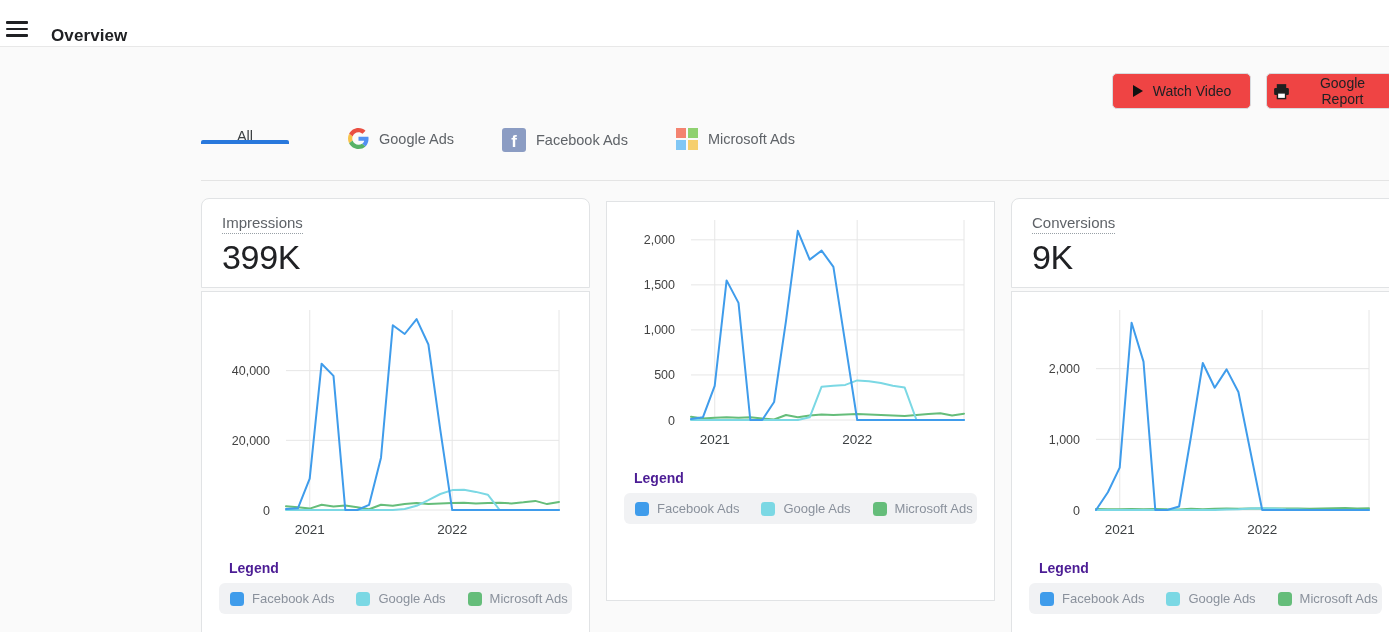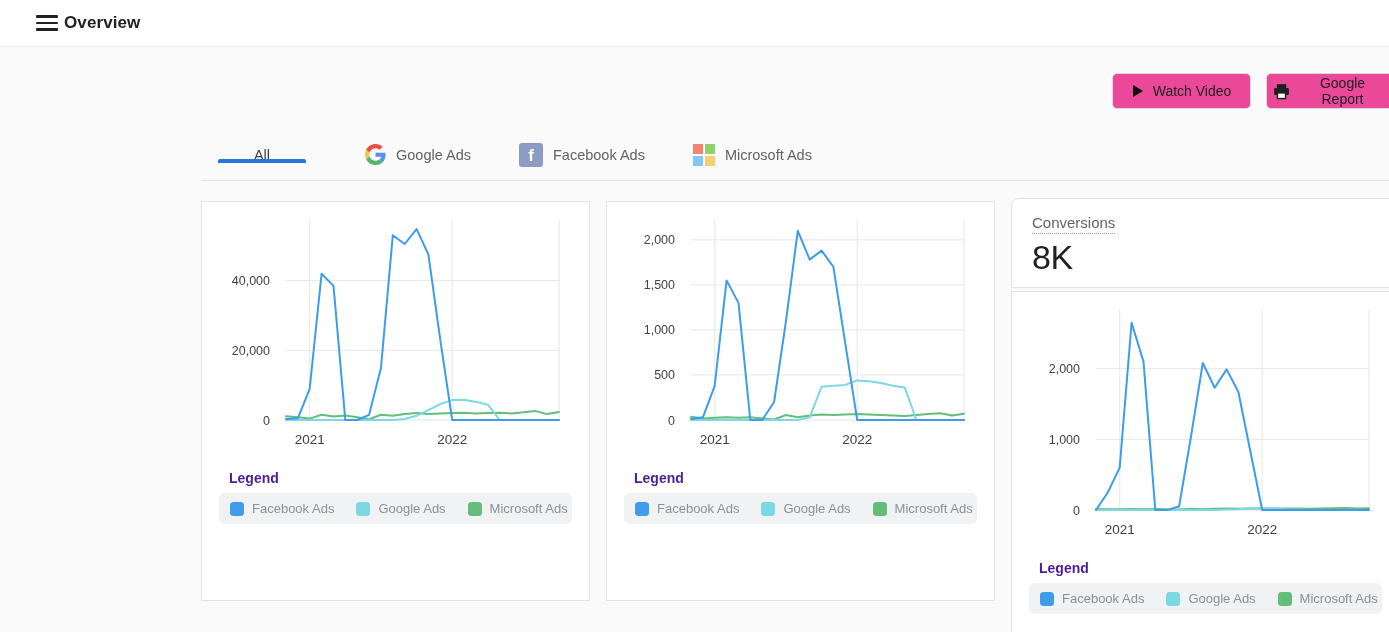--- a/index.html
+++ b/index.html
@@ -4,41 +4,41 @@
 <style>
   html,body{margin:0;padding:0;}
   body{
     width:1389px;height:632px;overflow:hidden;position:relative;
     background:#fafafa;font-family:"Liberation Sans",sans-serif;
     -webkit-font-smoothing:antialiased;
   }
   
   .appbar{
     position:absolute;top:0;left:0;right:0;height:47px;background:#fff;
-    border-bottom:1px solid #e8e8e8;display:flex;align-items:center;
-    padding:0 30px;box-sizing:border-box;z-index:5;
+    border-bottom:1px solid #e8e8e8;display:flex;align-items:flex-end;gap:17px;
+    padding:0 0;box-sizing:border-box;z-index:5;
   }
   .burger{width:34px;height:34px;background:none;border:none;cursor:pointer;
     display:flex;flex-direction:column;justify-content:center;gap:4px;padding:6px;}
   .burger span{display:block;height:2.5px;background:#202124;border-radius:1px;}
   .page-title{font-size:17px;font-weight:700;color:#202124;margin:0;letter-spacing:.1px;}
 
   
   .btn{
-    position:absolute;top:73px;height:36px;box-sizing:border-box;background:#ec4899;
+    position:absolute;top:73px;height:36px;box-sizing:border-box;background:#ef4444;
     border:1px solid #d8dbdf;border-radius:5px;display:flex;align-items:center;
     justify-content:center;gap:9px;font-size:14px;font-weight:500;color:#202124;
     cursor:pointer;font-family:inherit;
   }
   .btn-watch{left:1112px;width:139px;}
   .btn-print{left:1266px;width:127px;}
   .btn .ic{display:flex;align-items:center;}
 
   
-  .tabs{position:absolute;left:218px;top:128px;height:53px;display:flex;align-items:center;z-index:2;}
+  .tabs{position:absolute;left:201px;top:128px;height:53px;display:flex;align-items:flex-start;z-index:2;}
   .tabs-baseline{position:absolute;left:201px;right:0;top:180px;height:1px;background:#e4e4e4;z-index:1;}
   .tab{position:relative;border:none;background:none;display:flex;align-items:center;gap:10px;
     padding:0 24px;font-size:14.5px;color:#5f6368;cursor:pointer;font-family:inherit;}
   .tab-all{width:88px;padding:0;justify-content:center;margin-right:35px;color:#3c4043;}
   .tab.active::after{content:"";position:absolute;left:0;right:0;bottom:0;height:4px;
     background:#2878dc;border-radius:2px 2px 0 0;}
   .tab-icon{display:flex;align-items:center;}
   .fb-badge{width:24px;height:24px;background:#8b9cc3;border-radius:3px;color:#fff;
     font-weight:700;font-size:17px;display:flex;align-items:center;justify-content:center;
     padding-top:3px;box-sizing:border-box;}
@@ -128,20 +128,24 @@
           <i style="background:#f6cf6e"></i>
         </span>
       </span>
       <span>Microsoft Ads</span>
     </button>
   </nav>
 <div class="tabs-baseline"></div>
 
 <main class="cards" id="cards">
   <section class="card-col">
+    <div class="card-head">
+      <div class="metric-label">Impressions</div>
+      <div class="metric-value">399K</div>
+    </div>
     <div class="card-chart">
       <div class="chart">
           <svg width="387" height="248">
             <line x1="84" y1="212" x2="357" y2="212" stroke="#e6e6e6" stroke-width="1"></line>
             <line x1="84" y1="142.3135888501742" x2="357" y2="142.3135888501742" stroke="#e6e6e6" stroke-width="1"></line>
             <line x1="84" y1="72.62717770034843" x2="357" y2="72.62717770034843" stroke="#e6e6e6" stroke-width="1"></line>
             <line x1="107.73913043478261" y1="12" x2="107.73913043478261" y2="212" stroke="#e6e6e6" stroke-width="1"></line>
             <line x1="250.17391304347825" y1="12" x2="250.17391304347825" y2="212" stroke="#e6e6e6" stroke-width="1"></line>
             <line x1="357" y1="12" x2="357" y2="212" stroke="#e6e6e6" stroke-width="1"></line>
             <text x="68" y="216.5" text-anchor="end" font-size="12.5" fill="#424242">0</text>
@@ -210,21 +214,21 @@
             <span class="legend-swatch" style="background: rgb(101, 189, 122);"></span>
             <span class="legend-label">Microsoft Ads</span>
           </span>
         </div>
     </div>
   </section>
 
   <section class="card-col">
     <div class="card-head">
       <div class="metric-label">Conversions</div>
-      <div class="metric-value">8K</div>
+      <div class="metric-value">9K</div>
     </div>
     <div class="card-chart">
       <div class="chart">
           <svg width="387" height="248">
             <line x1="84" y1="212" x2="357" y2="212" stroke="#e6e6e6" stroke-width="1"></line>
             <line x1="84" y1="141.32862190812722" x2="357" y2="141.32862190812722" stroke="#e6e6e6" stroke-width="1"></line>
             <line x1="84" y1="70.65724381625441" x2="357" y2="70.65724381625441" stroke="#e6e6e6" stroke-width="1"></line>
             <line x1="107.73913043478261" y1="12" x2="107.73913043478261" y2="212" stroke="#e6e6e6" stroke-width="1"></line>
             <line x1="250.17391304347825" y1="12" x2="250.17391304347825" y2="212" stroke="#e6e6e6" stroke-width="1"></line>
             <line x1="357" y1="12" x2="357" y2="212" stroke="#e6e6e6" stroke-width="1"></line>

